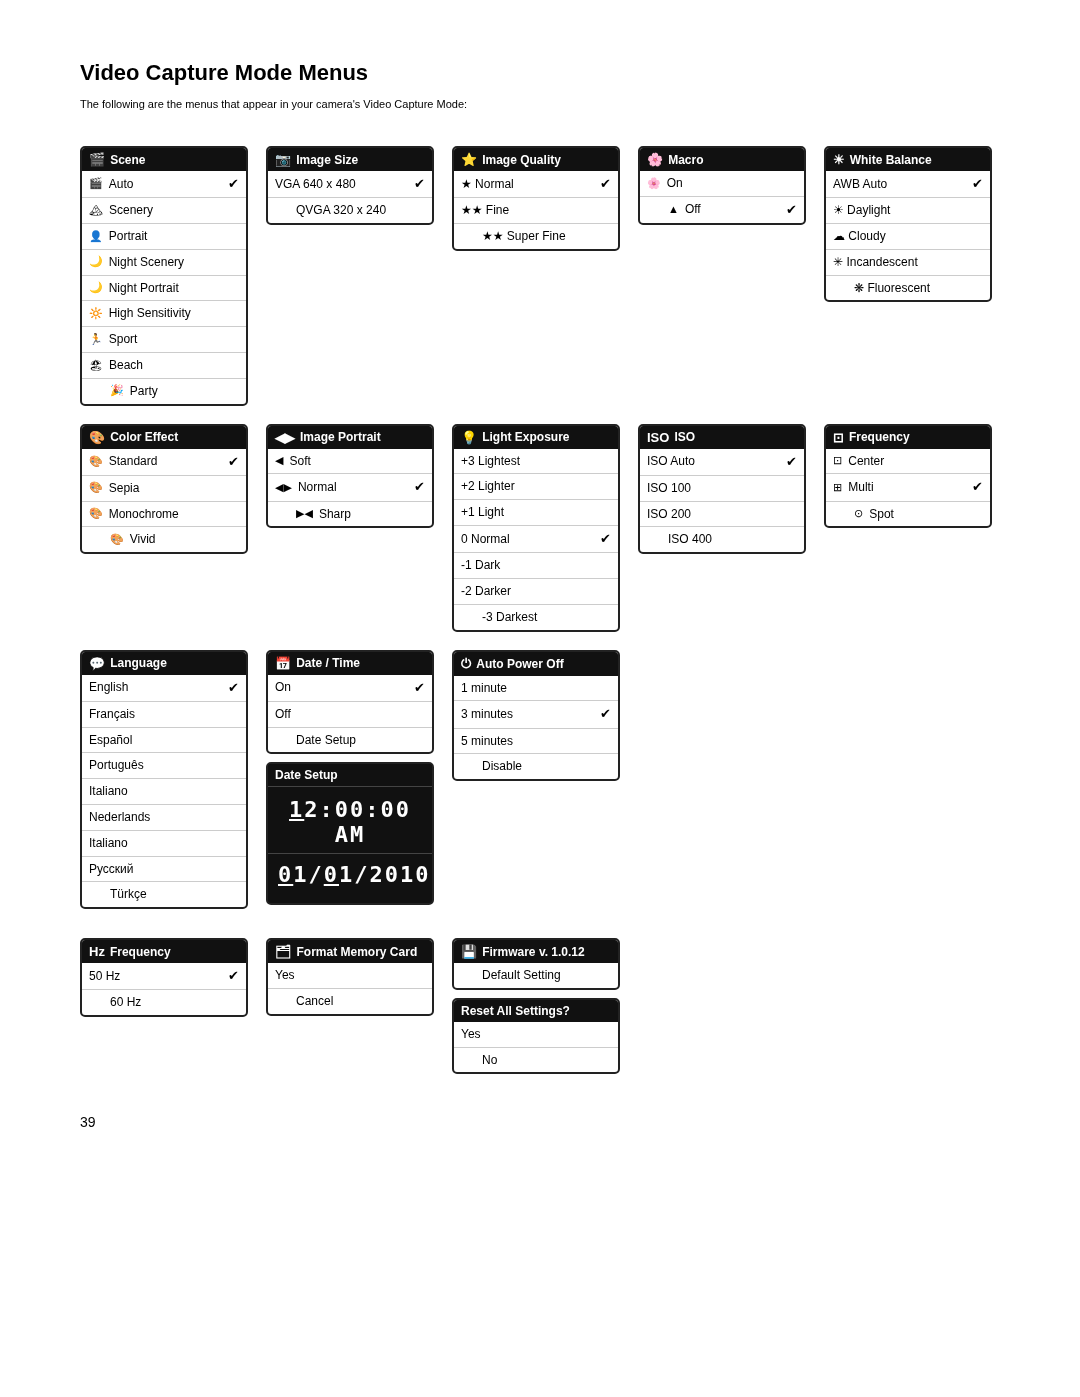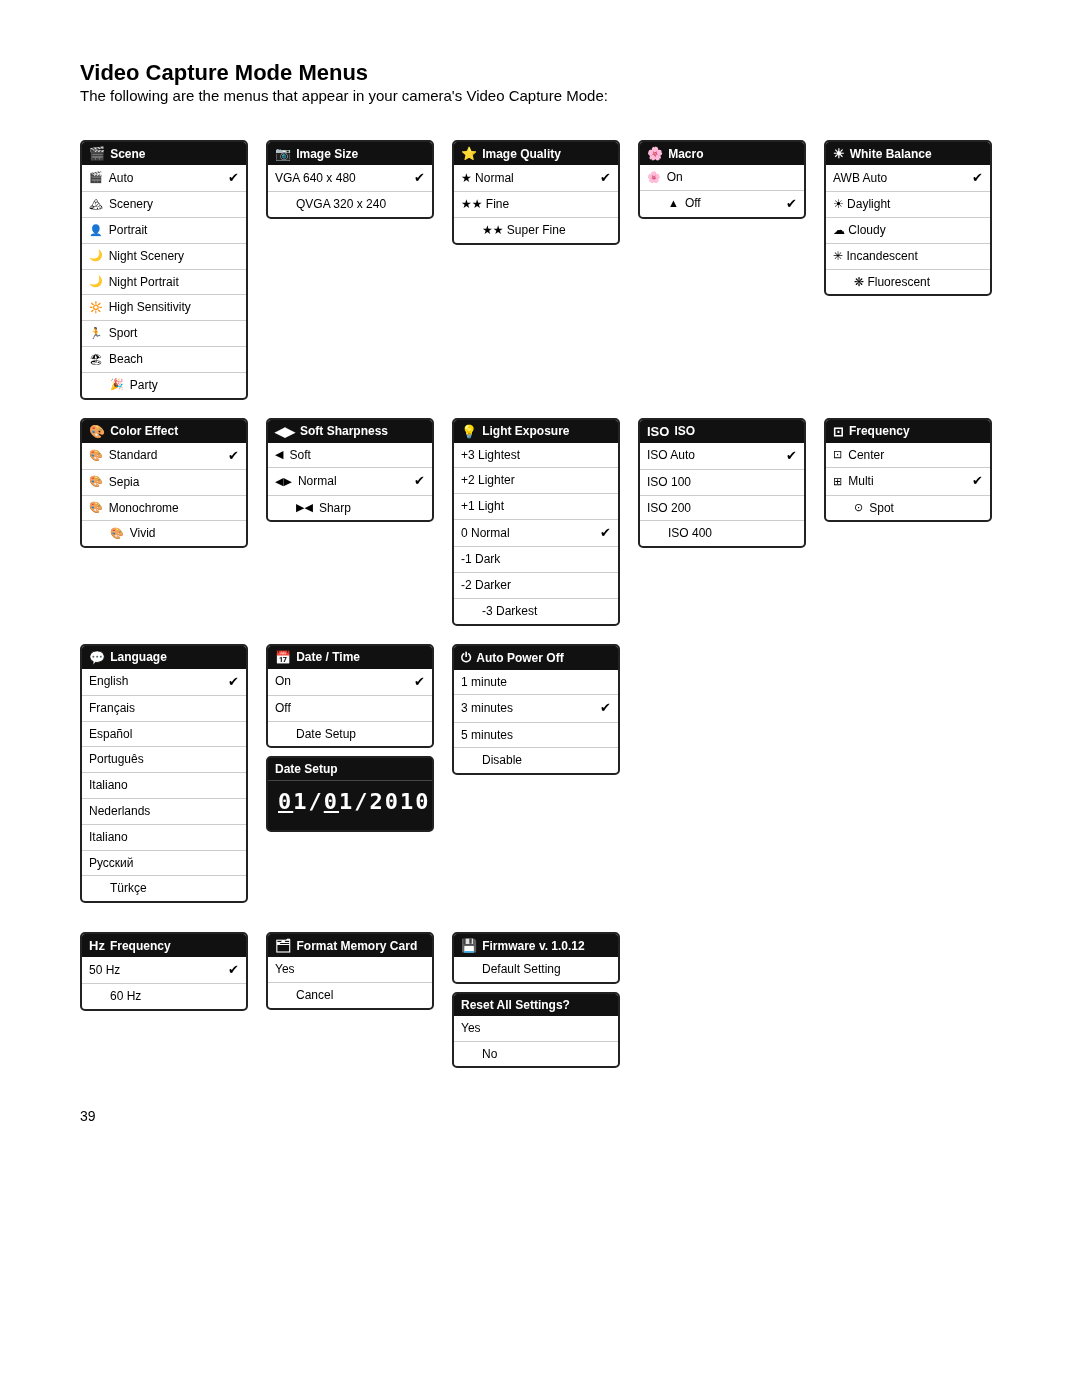--- a/index.html
+++ b/index.html
@@ -7,24 +7,24 @@
       font-family: Arial, Helvetica, sans-serif;
       background: #fff;
       color: #000;
       width: 1080px;
       min-height: 1397px;
       padding: 60px 80px 60px 80px;
     }
     h1 {
       font-size: 22px;
       font-weight: bold;
-      margin-bottom: 1px;
+      margin-bottom: 12px;
     }
     .subtitle {
-      font-size: 15px;
+      font-size: 11px;
       margin-bottom: 36px;
     }
     .menu-box {
       border: 2px solid #222;
       border-radius: 5px;
       width: 168px;
       background: #fff;
       overflow: hidden;
       font-size: 12.5px;
     }
@@ -246,21 +246,21 @@
       <span class="item-left"><span class="item-icon">🎨</span>Monochrome</span>
     </div>
     <div class="menu-item">
       <span class="item-left"><span class="item-icon">🎨</span>Vivid</span>
     </div>
   </div>
 
   <div class="menu-box">
     <div class="menu-header">
       <span class="icon">◀▶</span>
-      <span>Soft Sharpness</span>
+      <span>Image Portrait</span>
     </div>
     <div class="menu-item">
       <span class="item-left"><span class="item-icon">◀</span>Soft</span>
     </div>
     <div class="menu-item">
       <span class="item-left"><span class="item-icon">◀▶</span>Normal</span>
       <span class="checkmark">✔</span>
     </div>
     <div class="menu-item">
       <span class="item-left"><span class="item-icon">▶◀</span>Sharp</span>
@@ -387,20 +387,23 @@
           <span>Off</span>
         </div>
       <div class="menu-item">
           <span>Date Setup</span>
         </div>
     </div>
 
     <div class="date-setup-box">
       <div class="date-setup-header">
         <span>Date Setup</span>
+      </div>
+      <div class="date-setup-time">
+        <span style="text-decoration:underline;">1</span>2:00:00 AM
       </div>
       <div class="date-setup-date">
         <span style="text-decoration:underline;">0</span>1/<span style="text-decoration:underline;">0</span>1/2010
       </div>
     </div>
   </div>
 
   <div class="menu-box">
     <div class="menu-header">
       <span class="icon">⏻</span>

